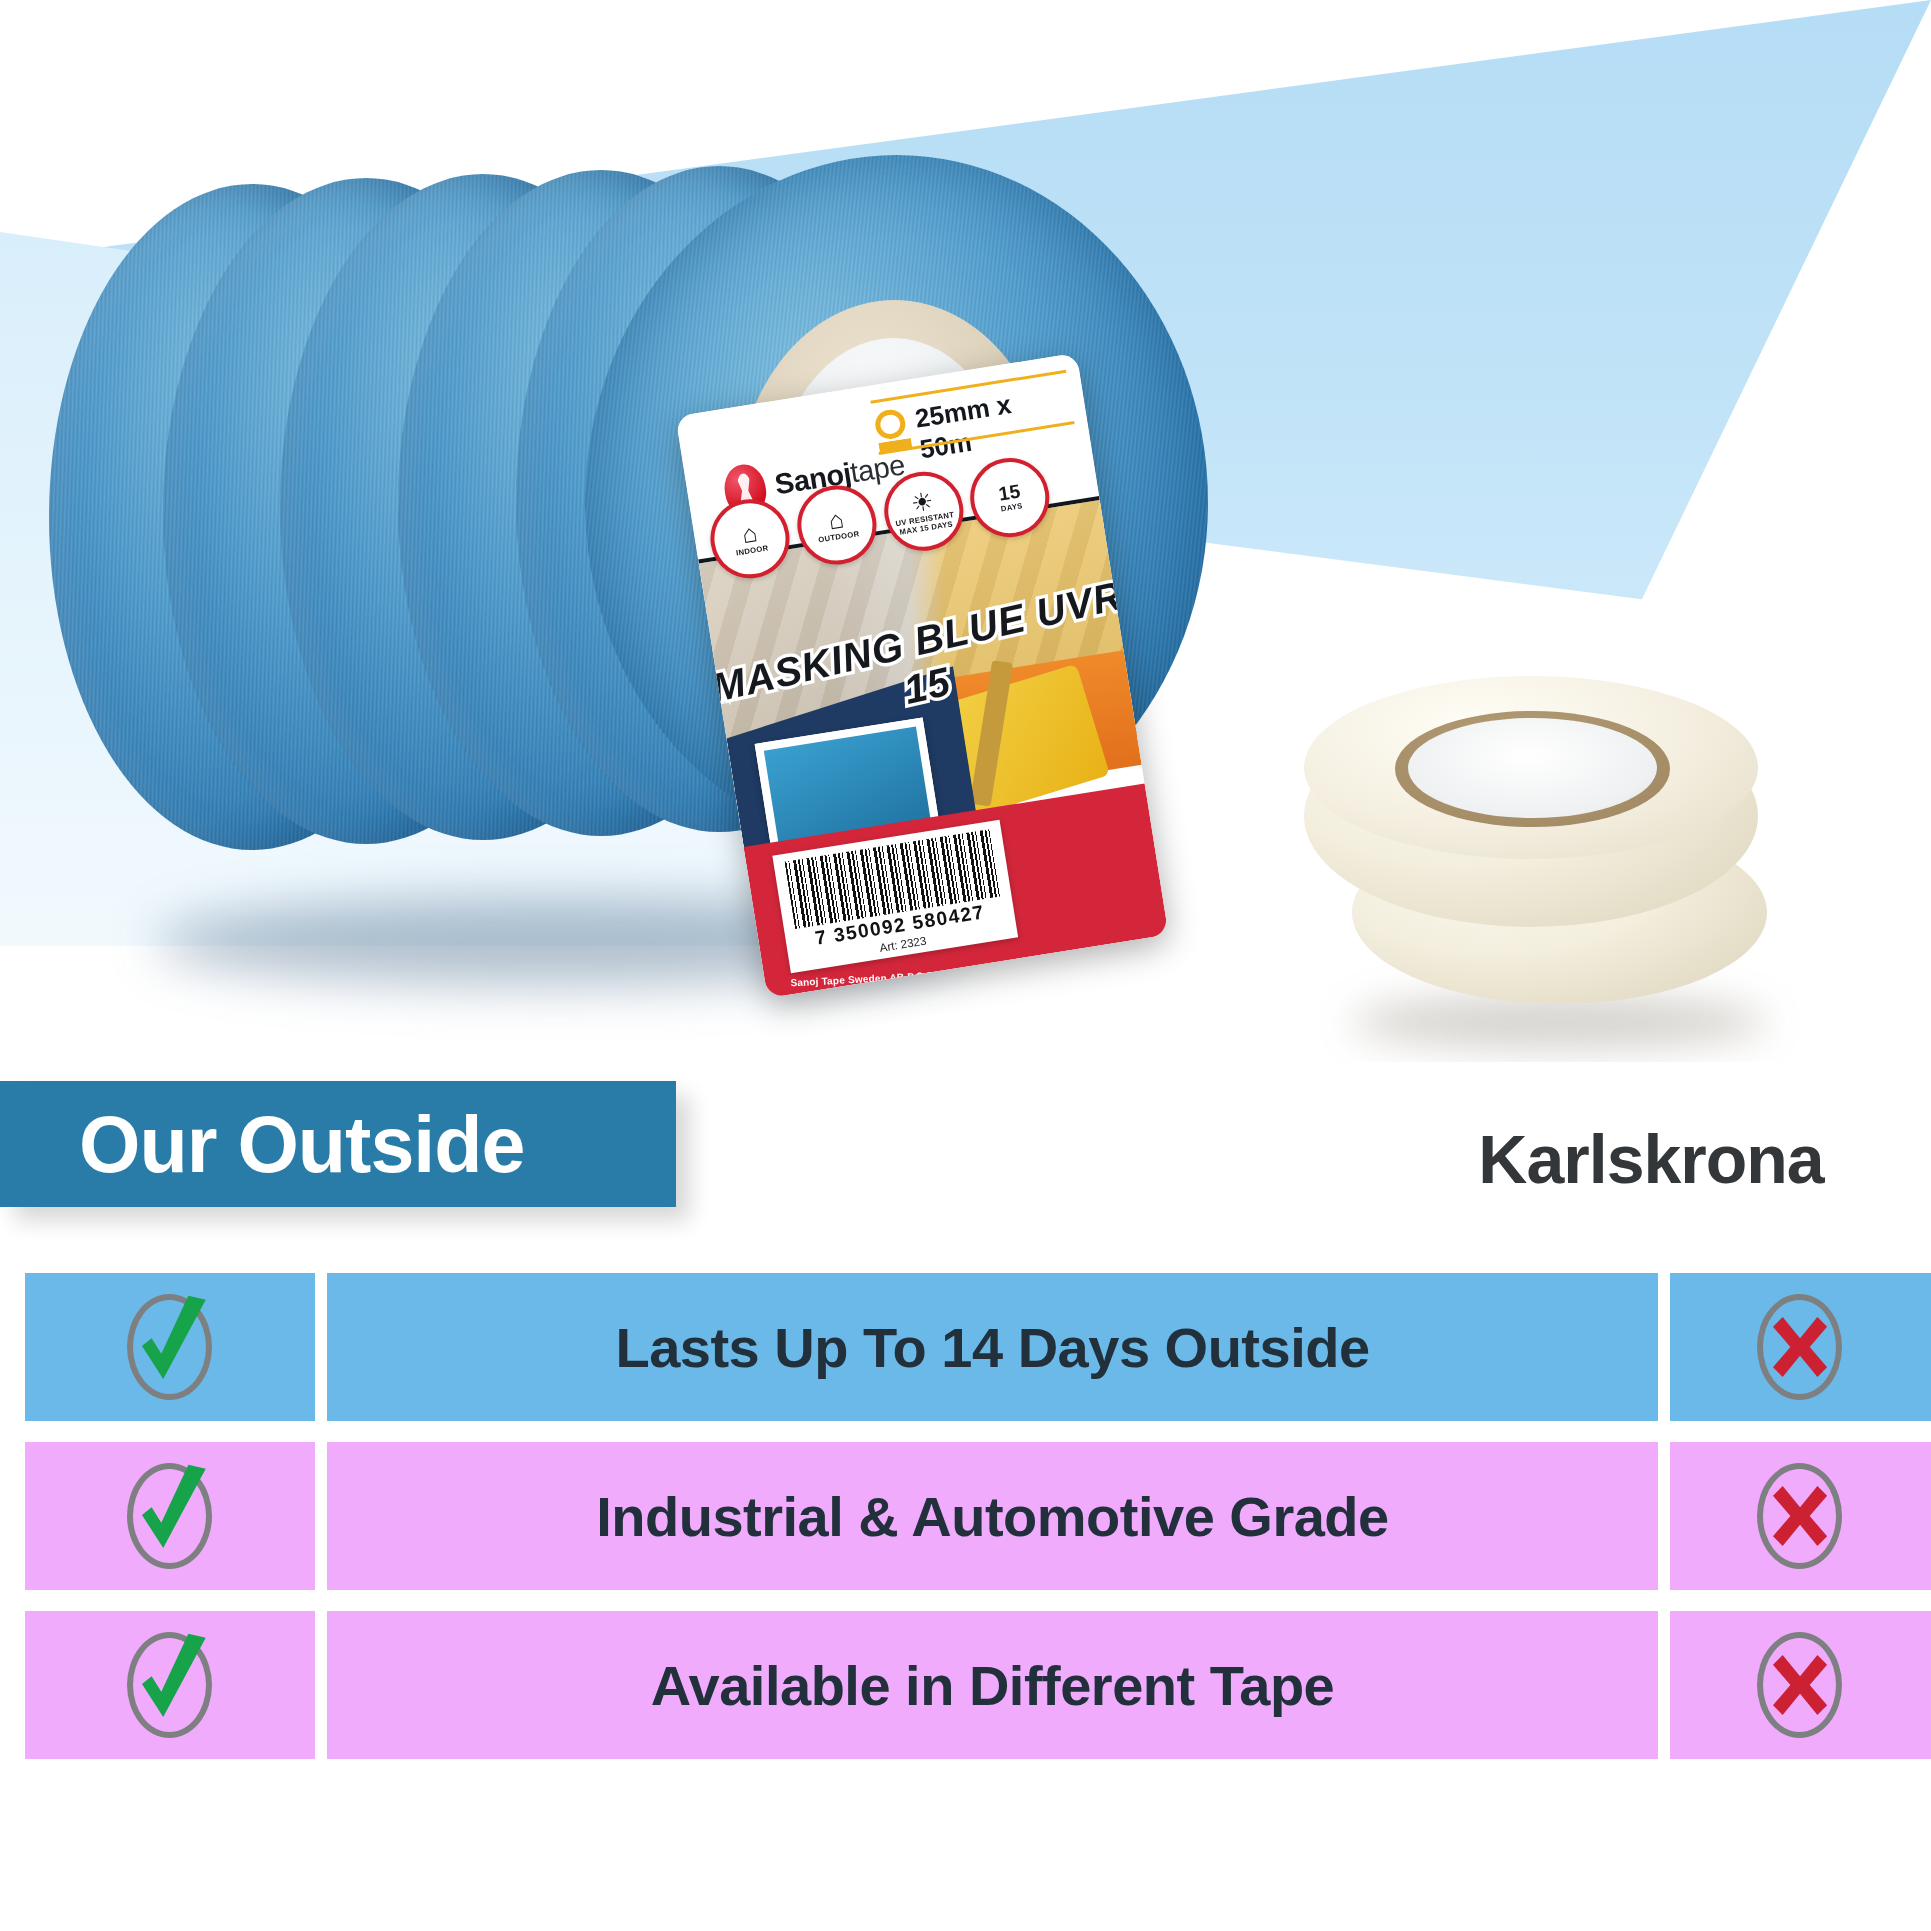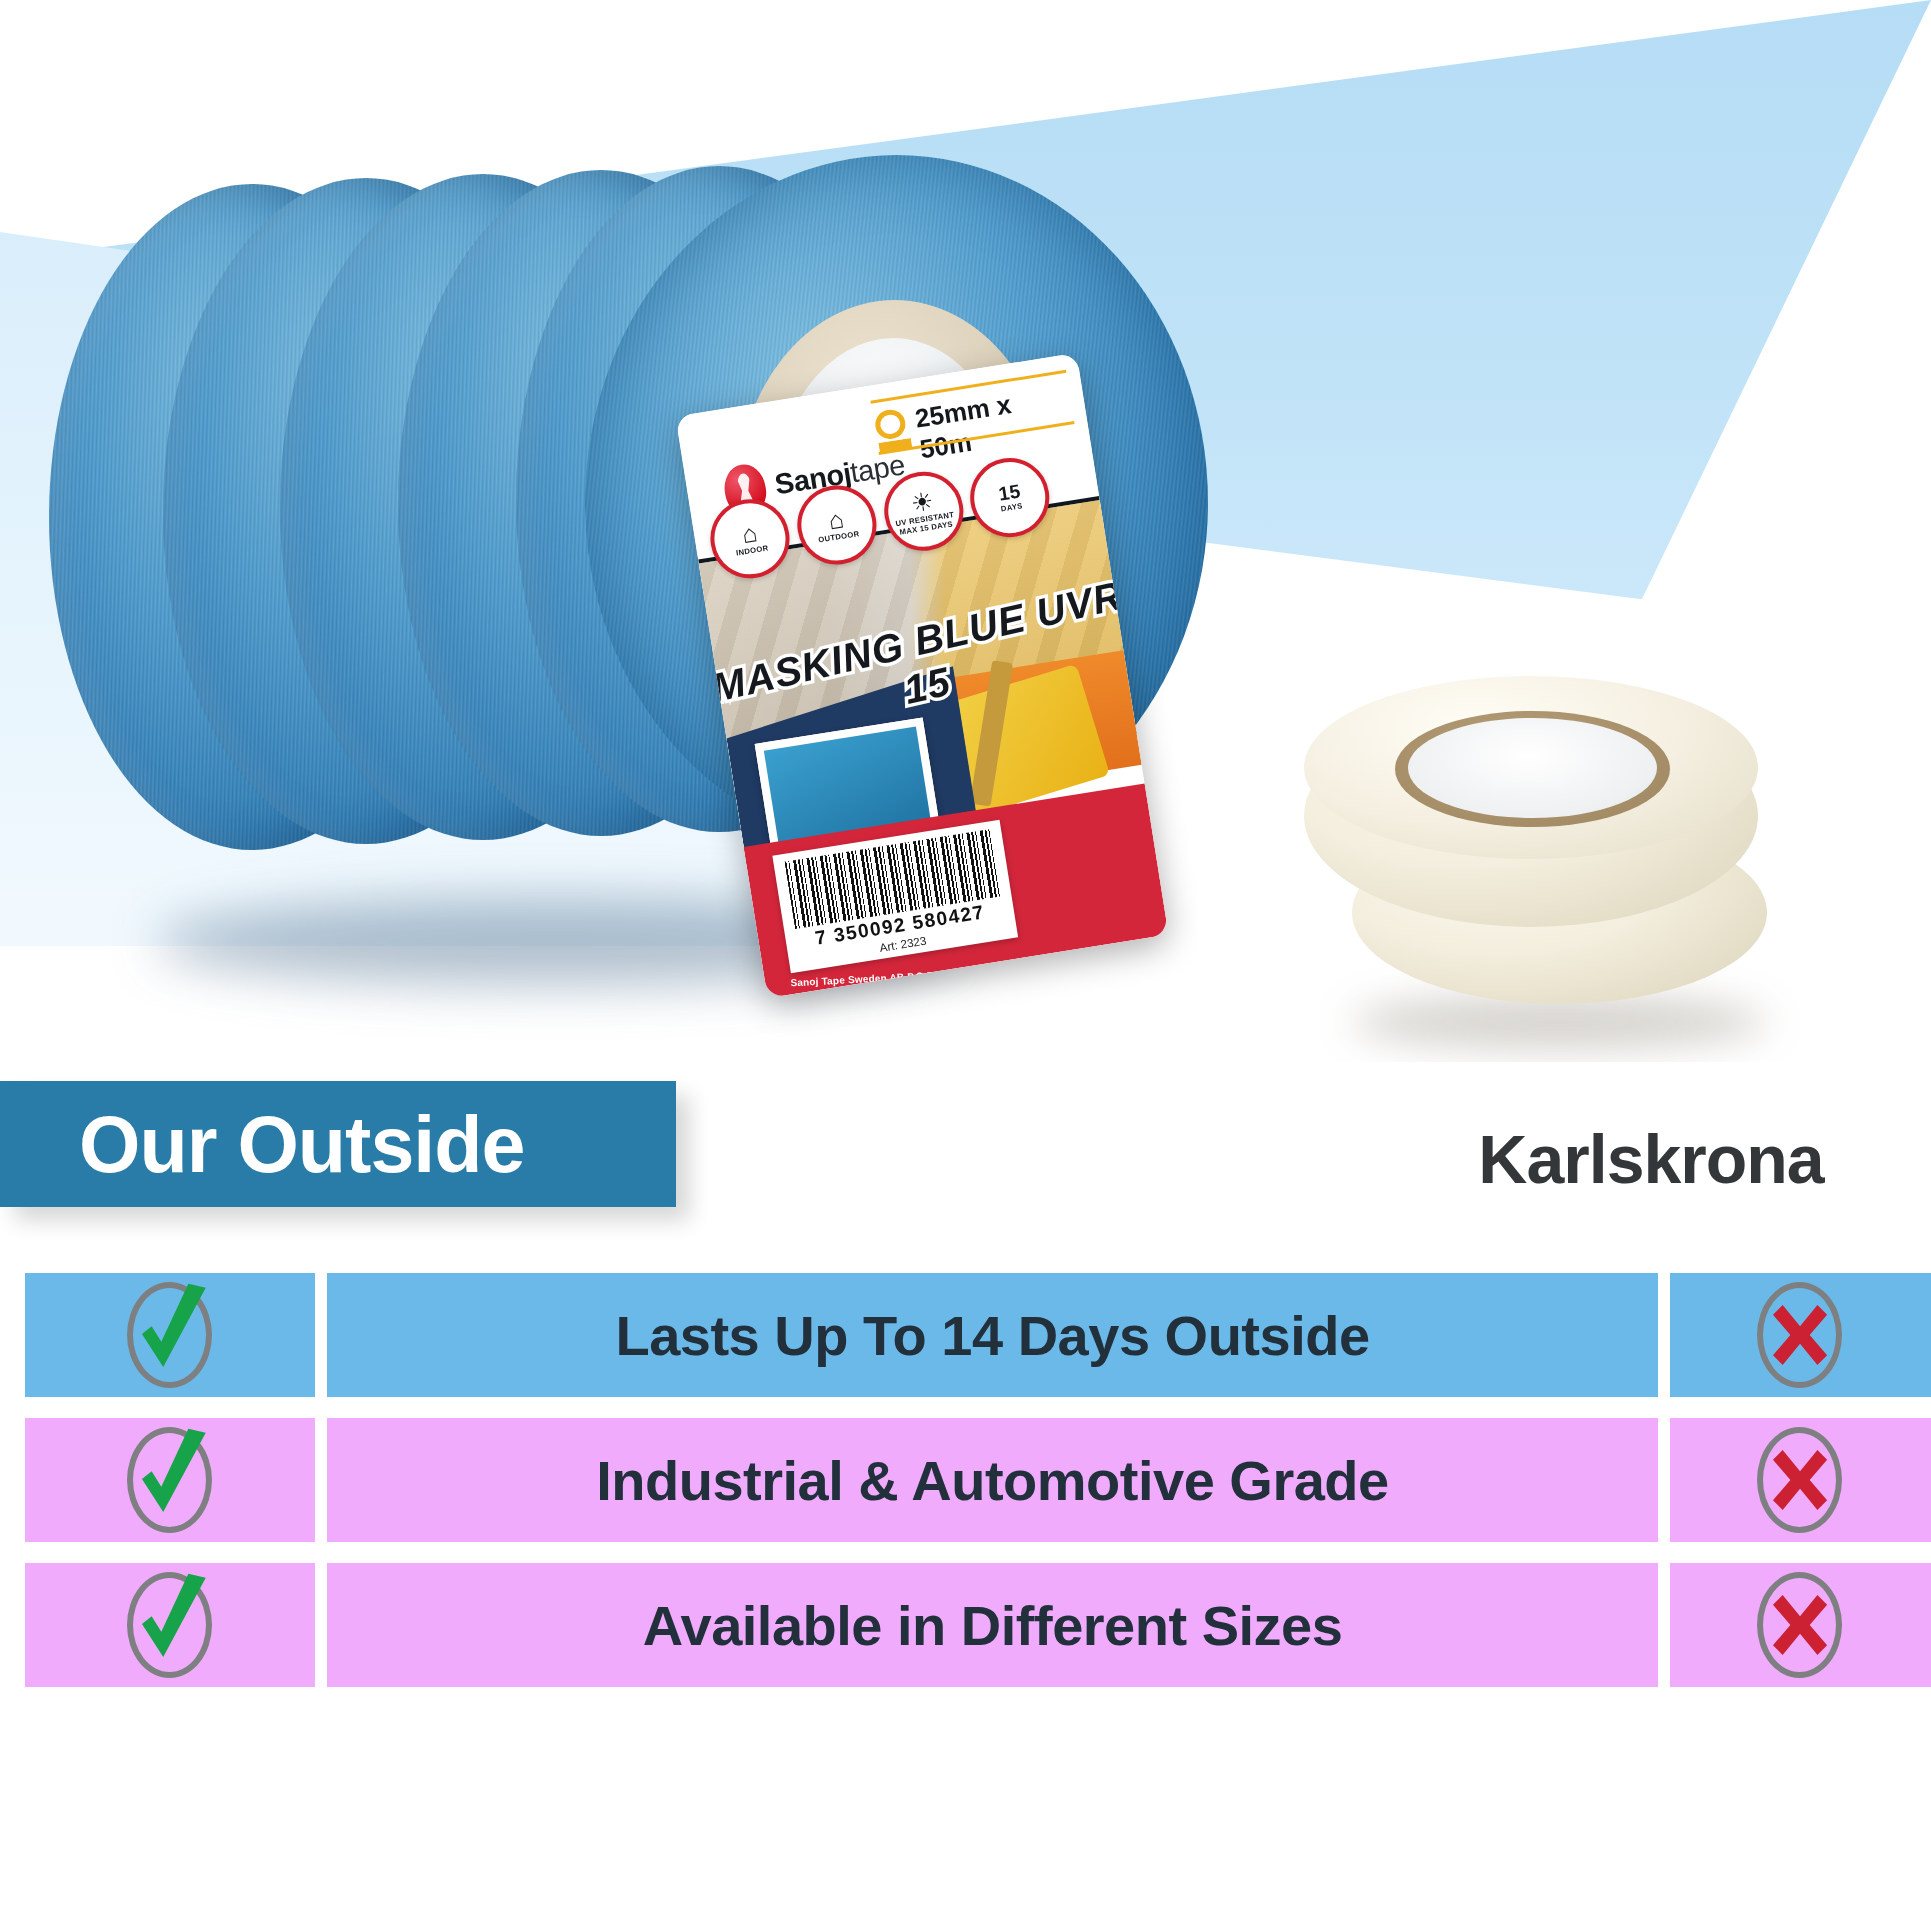--- a/index.html
+++ b/index.html
@@ -111,21 +111,21 @@
   
   #ourproduct{position:absolute;left:0;top:1081px;width:676px;height:126px;background:#2a7ca8;
     display:flex;align-items:center;box-shadow:13.5px 13.5px 21px rgba(0,0,0,.16);}
   #ourproduct span{margin-left:79px;font-size:79px;font-weight:800;color:#ffffff;letter-spacing:-1px;
     line-height:1;}
   #competitorlabel{position:absolute;left:1448px;top:1120px;width:406px;text-align:center;}
   #competitorlabel span{font-size:68px;font-weight:800;color:#333739;letter-spacing:-1px;}
 
   
   #table{position:absolute;left:0;top:1273px;width:1931px;}
-  .frow{display:flex;align-items:stretch;height:124px;margin-bottom:21px;padding-left:25px;}
+  .frow{display:flex;align-items:stretch;height:148px;margin-bottom:21px;padding-left:25px;}
   .cell-check{width:290px;display:flex;align-items:center;justify-content:center;}
   .gap{width:11.6px;}
   .cell-text{flex:1;display:flex;align-items:center;justify-content:center;}
   .cell-text span{font-size:56px;font-weight:600;color:#22303c;letter-spacing:-0.5px;}
   .cell-x{width:261px;display:flex;align-items:center;justify-content:center;}
   .tone-a .cell-check,.tone-a .cell-text,.tone-a .cell-x{background:#6bb9e8;}
   .tone-b .cell-check,.tone-b .cell-text,.tone-b .cell-x{background:#f0abfc;}
 
   .mark{width:114px;height:114px;position:relative;}
   .mark .ovalring{position:absolute;left:13.5px;top:3.9px;width:85px;height:106px;border-radius:50%;
@@ -306,21 +306,21 @@
     <div class="cell-check">
       <div class="mark">
         <div class="ovalring"></div>
         <svg width="114" height="114" viewBox="0 0 118 118" aria-hidden="true">
           <path d="M30 58 L52 92 L96 10 L78 6 L50 66 L40 50 Z" fill="#16a34a"></path>
         </svg>
       </div>
     </div>
     <div class="gap"></div>
     <div class="cell-text">
-      <span>Available in Different Sizes</span>
+      <span>Available in Different Tape</span>
     </div>
     <div class="gap"></div>
     <div class="cell-x">
       <div class="mark">
         <div class="ovalring"></div>
         <svg width="114" height="114" viewBox="0 0 118 118" aria-hidden="true">
           <path d="M40 28 L58 50 L76 28 L86 38 L68 59 L86 80 L76 90 L58 68 L40 90 L30 80 L48 59 L30 38 Z" fill="#cc2033"></path>
         </svg>
       </div>
     </div>

